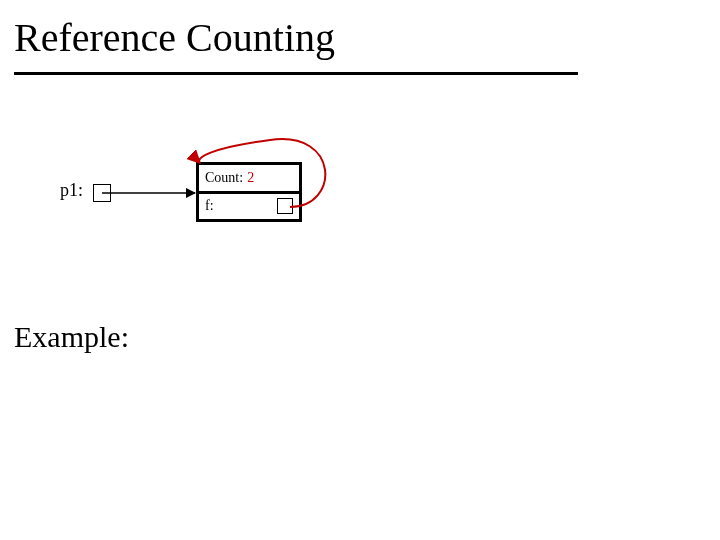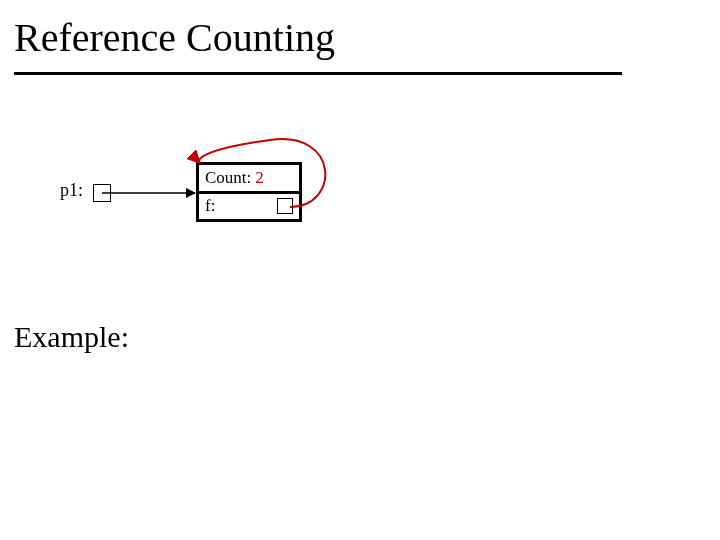--- a/index.html
+++ b/index.html
@@ -8,21 +8,20 @@
     width: 720px;
     height: 540px;
     background: #fff;
     font-family: "Times New Roman", Times, serif;
     color: #000;
   }
   .slide {
     position: relative;
     width: 592px;
     height: 540px;
-    padding-left: 44px;
   }
   .title {
     position: absolute;
     left: 14px;
     top: 14px;
     font-size: 40px;
     font-weight: 400;
   }
   .rule {
     position: absolute;
@@ -60,21 +59,21 @@
     border: 3px solid #000;
     box-sizing: border-box;
     display: flex;
     flex-direction: column;
   }
   .obj-cell {
     flex: 1;
     border-bottom: 3px solid #000;
     display: flex;
     align-items: center;
-    font-size: 17px;
+    font-size: 14px;
     position: relative;
     box-sizing: border-box;
   }
   .obj-cell:last-child { border-bottom: none; }
   .cell-key {
     padding-left: 6px;
     white-space: pre;
   }
   .count-val {
     color: #c00000;

